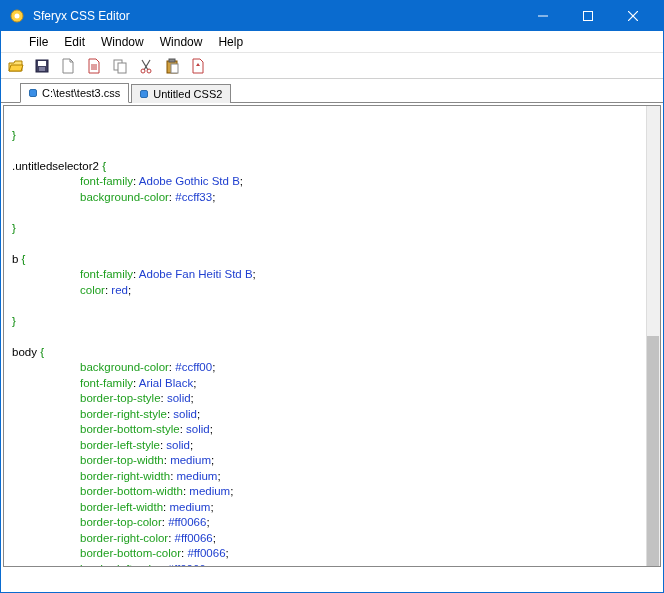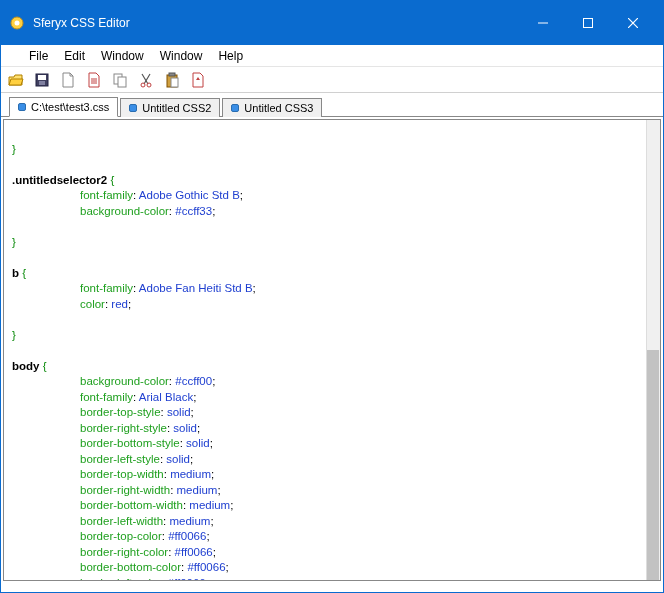--- a/index.html
+++ b/index.html
@@ -1,36 +1,36 @@
 <!DOCTYPE html>
 <html><head>
 <meta charset="utf-8">
 <style>
 * { margin: 0; padding: 0; box-sizing: border-box; }
 body { font-family: "Segoe UI", Tahoma, sans-serif; font-size: 12px; background: #fff; width: 664px; height: 593px; overflow: hidden; border: 1px solid #0a6bcf; }
-.titlebar { background: #0a6bcf; color: #fff; height: 44px; display: flex; align-items: center; padding: 9px 8px; }
+.titlebar { background: #0a6bcf; color: #fff; height: 30px; display: flex; align-items: center; padding: 9px 8px; }
 .titlebar .app-icon { width: 16px; height: 16px; margin-right: 8px; display: flex; align-items: center; justify-content: center; }
 .titlebar .title { flex: 1; font-size: 12px; }
 .titlebar .win-btn { width: 45px; height: 30px; display: flex; align-items: center; justify-content: center; cursor: pointer; }
 .menubar { height: 22px; display: flex; align-items: center; padding: 0 20px; background: #fff; border-bottom: 1px solid #e5e5e5; }
 .menubar .menu-item { padding: 2px 8px; cursor: pointer; }
 .toolbar { height: 26px; display: flex; align-items: center; padding: 2px 4px; gap: 4px; background: #fff; border-bottom: 1px solid #d0d0d0; }
 .toolbar .tool-btn { width: 22px; height: 22px; display: flex; align-items: center; justify-content: center; cursor: pointer; border: 1px solid transparent; }
-.doc-tabs { height: 24px; display: flex; align-items: flex-end; padding-left: 8px; background: #fff; border-bottom: 1px solid #888; gap: 2px; }
+.doc-tabs { height: 24px; display: flex; align-items: flex-end; padding-left: 19px; background: #fff; border-bottom: 1px solid #888; gap: 2px; }
 .doc-tab { display: flex; align-items: center; gap: 5px; padding: 3px 8px; border: 1px solid #888; border-bottom: none; background: #f0f0f0; cursor: pointer; font-size: 11px; position: relative; top: 1px; }
 .doc-tab.active { background: #fff; border-bottom: 1px solid #fff; }
 .doc-tab .dot { width: 8px; height: 8px; border-radius: 2px; background: #3a8ee6; border: 1px solid #2a6db0; flex-shrink: 0; }
 .editor-wrap { position: relative; height: 462px; border: 1px solid #888; margin: 2px; background: #fff; }
 .editor { position: absolute; left: 0; top: 0; right: 14px; bottom: 0; padding: 6px 8px; font-family: Tahoma, Verdana, sans-serif; font-size: 11.5px; line-height: 1.35; overflow: hidden; white-space: pre; }
 .scrollbar-track { position: absolute; right: 0; top: 0; width: 14px; bottom: 0; background: #f0f0f0; border-left: 1px solid #ddd; }
 .scrollbar-thumb { position: absolute; right: 1px; top: 230px; width: 12px; height: 230px; background: #c2c2c2; border-radius: 0; }
 .bottom-tabs { height: 24px; display: flex; align-items: flex-start; padding-left: 4px; background: #fff; margin-top: -2px; }
 .bottom-tab { padding: 4px 8px; border: 1px solid #888; border-top: none; background: #f0f0f0; font-size: 15px; cursor: pointer; margin-top: 26px; }
 .bottom-tab.active { background: #fff; }
-.sel { color: #000; font-weight: bold; }
+.sel { color: #000; font-weight: normal; }
 .brace { color: #0a8a0a; }
 .prop { color: #20a020; text-align: center; }
 .val { color: #2040d0; }
 .indent { display: inline-block; width: 68px; }
 </style>
 </head>
 <body>
 
 <div class="titlebar">
   <span class="app-icon">
@@ -125,24 +125,20 @@
 
 <div class="doc-tabs">
   <div class="doc-tab active">
       <span class="dot"></span>
       <span>C:\test\test3.css</span>
     </div>
   <div class="doc-tab">
       <span class="dot"></span>
       <span>Untitled CSS2</span>
     </div>
-  <div class="doc-tab">
-      <span class="dot"></span>
-      <span>Untitled CSS3</span>
-    </div>
 </div>
 
 <div class="editor-wrap">
 <div class="editor">
 <span class="brace">}</span>
 
 <span class="sel">.untitledselector2</span><span class="brace"> {</span>
 <span class="indent"></span><span class="prop">font-family</span>: <span class="val">Adobe Gothic Std B</span>;
 <span class="indent"></span><span class="prop">background-color</span>: <span class="val">#ccff33</span>;
 

